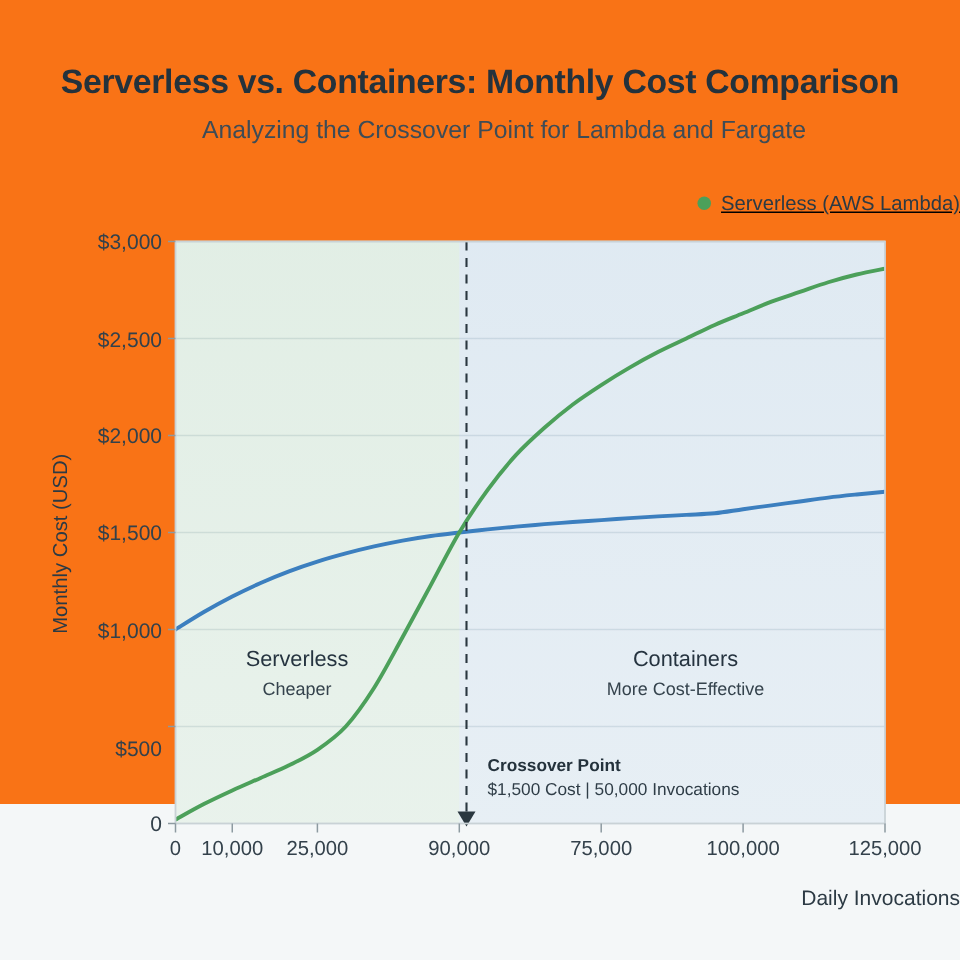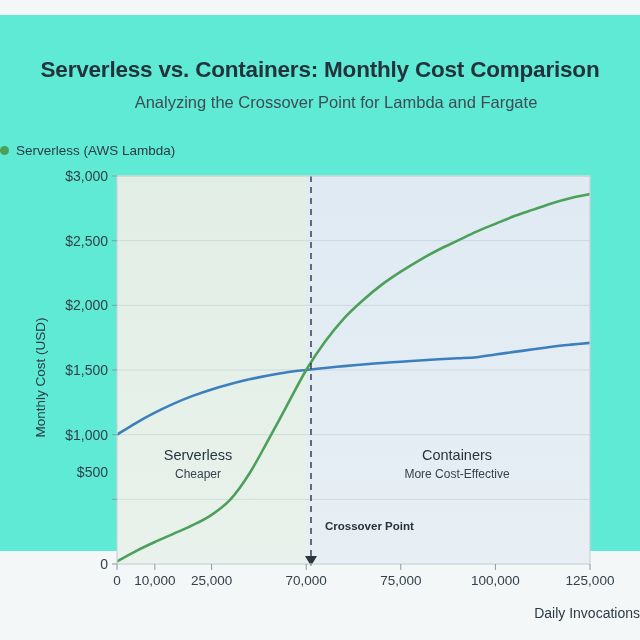--- a/index.html
+++ b/index.html
@@ -10,22 +10,21 @@
     width: 640px;
     height: 640px;
     background: #f4f7f8;
     font-family: "Liberation Sans", sans-serif;
     overflow: hidden;
   }
   #figure {
     position: relative;
     width: 640px;
     height: 536px;
-    background: #5eead4;
-    margin-top: 15px;
+    background: #f97316;
   }
   #chart-title {
     position: absolute;
     top: 42px;
     left: 0;
     width: 640px;
     text-align: center;
     font-size: 22.5px;
     font-weight: bold;
     color: #24323c;
@@ -40,23 +39,24 @@
     font-size: 16.5px;
     font-weight: normal;
     color: #3e4c56;
   }
   #legend {
     position: absolute;
     top: 128px;
     left: 0;
     width: 640px;
     display: flex;
-    justify-content: flex-start;
+    justify-content: flex-end;
     align-items: center;
     gap: 44px;
+    text-decoration: underline;
   }
   .legend-item {
     display: flex;
     align-items: center;
     gap: 7px;
   }
   .legend-dot {
     width: 9px;
     height: 9px;
     border-radius: 50%;
@@ -216,41 +216,42 @@
         <line x1="112" x2="117" y1="419.6666666666667" y2="419.6666666666667" stroke="#8d9aa1" stroke-width="1"></line>
         <line x1="112" x2="117" y1="355" y2="355" stroke="#8d9aa1" stroke-width="1"></line>
         <line x1="112" x2="117" y1="290.33333333333337" y2="290.33333333333337" stroke="#8d9aa1" stroke-width="1"></line>
         <line x1="112" x2="117" y1="225.66666666666663" y2="225.66666666666663" stroke="#8d9aa1" stroke-width="1"></line>
         <line x1="112" x2="117" y1="161" y2="161" stroke="#8d9aa1" stroke-width="1"></line>
       </g>
   </svg>
 
   <div id="ytick-wrap">
       <div class="ytick-label" style="top: 549px;">0</div>
-      <div class="ytick-label" style="top: 457px;">$500</div>
+      <div class="ytick-label" style="top: 499px;">$500</div>
       <div class="ytick-label" style="top: 419.667px;">$1,000</div>
       <div class="ytick-label" style="top: 355px;">$1,500</div>
       <div class="ytick-label" style="top: 290.333px;">$2,000</div>
       <div class="ytick-label" style="top: 225.667px;">$2,500</div>
       <div class="ytick-label" style="top: 161px;">$3,000</div>
     </div>
   <div id="xtick-wrap">
       <div class="xtick-label" style="left: 117px;">0</div>
       <div class="xtick-label" style="left: 154.84px;">10,000</div>
       <div class="xtick-label" style="left: 211.6px;">25,000</div>
-      <div class="xtick-label" style="left: 306.2px;">70,000</div>
+      <div class="xtick-label" style="left: 306.2px;">90,000</div>
       <div class="xtick-label" style="left: 400.8px;">75,000</div>
       <div class="xtick-label" style="left: 495.4px;">100,000</div>
       <div class="xtick-label" style="left: 590px;">125,000</div>
     </div>
 
   <div id="ylabel">Monthly Cost (USD)</div>
   <div id="xlabel">Daily Invocations</div>
 
   <div class="region-title" style="left:198px; top:432px;">Serverless</div>
   <div class="region-sub" style="left:198px; top:452px;">Cheaper</div>
 
   <div class="region-title" style="left:457px; top:432px;">Containers</div>
   <div class="region-sub" style="left:457px; top:452px;">More Cost-Effective</div>
 
   <div id="cross-title">Crossover Point</div>
+  <div id="cross-sub">$1,500 Cost | 50,000 Invocations</div>
 
 </div>
 
 </body></html>

